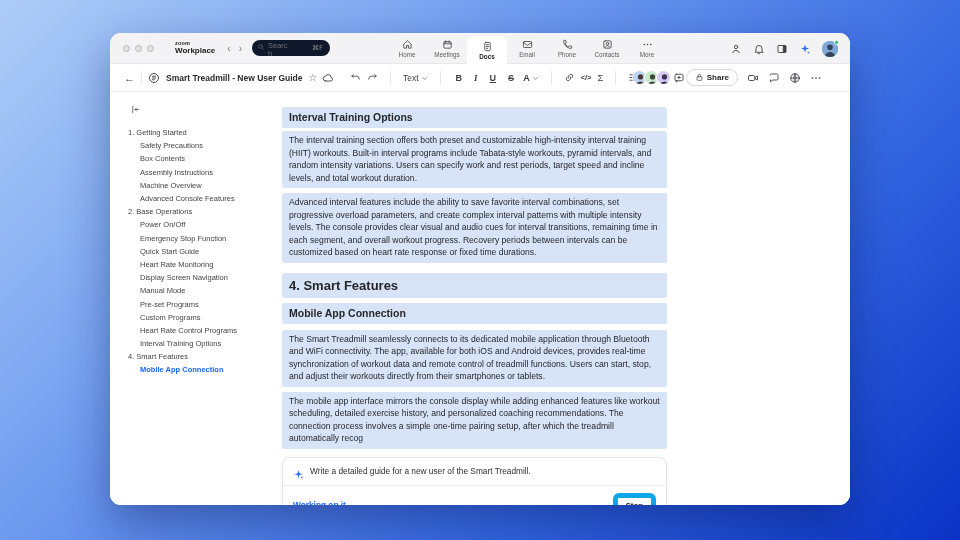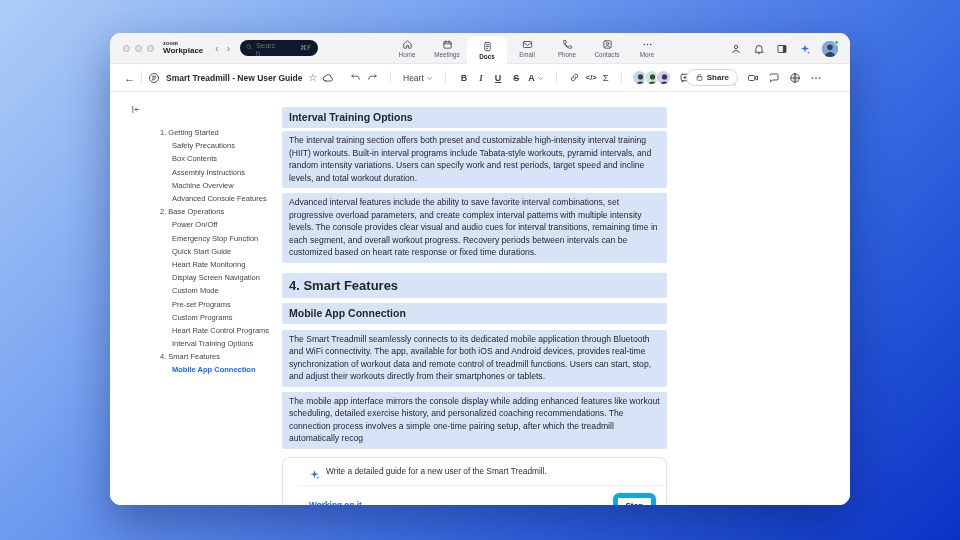--- a/index.html
+++ b/index.html
@@ -5,21 +5,21 @@
   * { margin:0; padding:0; box-sizing:border-box; }
   html,body { width:960px; height:540px; overflow:hidden; }
   body { font-family:"Liberation Sans","DejaVu Sans",sans-serif; }
   .bg { width:960px; height:540px; background:linear-gradient(135deg,#aecdf7 0%,#79a4f1 30%,#3568e2 68%,#0a33c5 100%); position:relative; }
   .window { position:absolute; left:110px; top:33px; width:740px; height:472px; background:#fff; border-radius:11px; box-shadow:0 18px 45px rgba(3,15,80,.38); overflow:hidden; }
 
   
   .topbar { position:relative; height:31px; background:#f3f3f5; border-bottom:1px solid #e7e7ea; display:flex; align-items:center; }
   .lights { display:flex; gap:5px; margin-left:13px; }
   .light { width:7px; height:7px; border-radius:50%; background:#e3e3e6; border:1px solid #b7b7bc; }
-  .logo { margin-left:9px; line-height:1; cursor:default; }
+  .logo { margin-left:21px; line-height:1; cursor:default; }
   .logo .l1 { display:block; font-size:5.5px; font-weight:bold; color:#1c1c20; letter-spacing:.2px; }
   .logo .l2 { display:block; font-size:8px; font-weight:bold; color:#1c1c20; margin-top:1px; }
   .navchev { font-size:10px; color:#7a7a80; padding:0 4px; cursor:pointer; }
   .navchev.l { margin-left:8px; }
   .search { margin-left:6px; width:78px; height:16px; background:#0f172a; border-radius:8px; display:flex; align-items:flex-start; padding:2px 6px 0 5px; position:relative; cursor:text; }
   .search .mag { width:8px; height:8px; margin-top:1px; color:#6d6d74; flex:0 0 auto; }
   .search .ph { font-size:7.5px; color:#6d6d74; margin-left:3px; width:20px; word-break:break-all; line-height:8px; }
   .search .kbd { position:absolute; right:7px; top:4px; font-size:7px; color:#8a8a90; font-family:"DejaVu Sans",sans-serif; }
   .tabs { position:absolute; left:277px; top:0; height:31px; display:flex; align-items:flex-end; }
   .tab { width:40px; height:31px; display:flex; flex-direction:column; align-items:center; justify-content:center; gap:1px; color:#5b5b62; cursor:pointer; }
@@ -57,35 +57,35 @@
   .tbav:first-child { margin-left:0; }
   .sharebtn { display:flex; align-items:center; gap:3px; border:1px solid #d6d6da; border-radius:10px; height:17px; padding:0 8px; font-size:8px; font-weight:bold; color:#2a2a2e; cursor:pointer; background:#fff; }
   .tbright { position:absolute; right:28px; display:flex; align-items:center; gap:9px; }
   .tbcenter { position:absolute; left:240px; display:flex; align-items:center; gap:6px; }
 
   
   .main { display:flex; height:413px; background:#fff; }
   .outline { width:172px; flex:0 0 172px; padding-top:9px; }
   .collapse { width:11px; height:11px; color:#55555c; margin-left:20px; cursor:pointer; }
   .collapse svg { width:11px; height:11px; stroke:currentColor; fill:none; stroke-width:1.8; stroke-linecap:round; stroke-linejoin:round; }
-  .olist { margin-top:7px;margin-left:32px; }
+  .olist { margin-top:7px; }
   .oitem { height:13.2px; display:flex; align-items:center; font-size:7.5px; color:#45454b; padding-left:18px; cursor:pointer; white-space:nowrap; }
   .oitem.lvl2 { padding-left:30px; }
   .oitem.active { color:#1a66ff; font-weight:bold; }
 
   .doccol { width:385px; margin-top:15px; }
   .blk { background:#d7e4f8; border-radius:2px; margin-bottom:5px; color:#26262b; }
   .blk.h3 { font-size:10.5px; font-weight:bold; padding:4px 7px 5px; margin-bottom:3px; }
   .blk.h2 { font-size:13px; font-weight:bold; padding:5px 7px; margin:10px 0 5px; }
   .blk.h3b { margin-bottom:6px; }
   .blk.p { font-size:8.6px; line-height:12.5px; padding:3px 7px 4px; }
   .blk.p2 { margin-bottom:5px; }
   .blk.plast { margin-bottom:8px; }
 
-  .aicard { border:1px solid #e3e3e7; border-radius:8px; background:#fff; box-shadow:0 1px 4px rgba(20,20,40,.06);padding-left:16px; }
+  .aicard { border:1px solid #e3e3e7; border-radius:8px; background:#fff; box-shadow:0 1px 4px rgba(20,20,40,.06); }
   .airow1 { display:flex; align-items:center; gap:6px; padding:8px 10px; border-bottom:1px solid #ededf0; }
   .sparkai { width:11px; height:11px; flex:0 0 auto; }
   .aiprompt { font-size:8.3px; color:#2e2e33; }
   .airow2 { display:flex; align-items:center; justify-content:space-between; padding:7px 10px; }
   .working { font-size:8.3px; font-weight:bold; color:#1a66ff; cursor:default; }
   .stopbtn { border:5px solid #0ea5e9; border-radius:6px; background:#fff; font-size:7.8px; font-weight:bold; color:#222226; padding:3px 8px; cursor:pointer;text-align:center; }
 </style>
 </head>
 <body>
 
@@ -243,21 +243,21 @@
             </svg>
           </span>
         <span class="ic s11">
             <svg viewBox="0 0 24 24" width="11" height="11">
               <path d="M17 6l3 3-3 3"></path>
               <path d="M20 9H10a6 6 0 0 0-6 6v1"></path>
             </svg>
           </span>
         <span class="sep"></span>
         <span class="txtbtn">
-          <span>Heart</span>
+          <span>Text</span>
           <span class="chev"><svg viewBox="0 0 24 24">
                 <path d="M6 9l6 6 6-6"></path>
               </svg></span>
         </span>
         <span class="sep"></span>
         <span class="fmt">B</span>
         <span class="fmt it">I</span>
         <span class="fmt un">U</span>
         <span class="fmt st">S</span>
         <span class="txtbtn">
@@ -367,21 +367,21 @@
           <div class="oitem lvl2">Box Contents</div>
           <div class="oitem lvl2">Assembly Instructions</div>
           <div class="oitem lvl2">Machine Overview</div>
           <div class="oitem lvl2">Advanced Console Features</div>
           <div class="oitem">2. Base Operations</div>
           <div class="oitem lvl2">Power On/Off</div>
           <div class="oitem lvl2">Emergency Stop Function</div>
           <div class="oitem lvl2">Quick Start Guide</div>
           <div class="oitem lvl2">Heart Rate Monitoring</div>
           <div class="oitem lvl2">Display Screen Navigation</div>
-          <div class="oitem lvl2">Custom Mode</div>
+          <div class="oitem lvl2">Manual Mode</div>
           <div class="oitem lvl2">Pre-set Programs</div>
           <div class="oitem lvl2">Custom Programs</div>
           <div class="oitem lvl2">Heart Rate Control Programs</div>
           <div class="oitem lvl2">Interval Training Options</div>
           <div class="oitem">4. Smart Features</div>
           <div class="oitem lvl2 active">Mobile App Connection</div>
         </div>
       </div>
 
       <div class="doccol">

